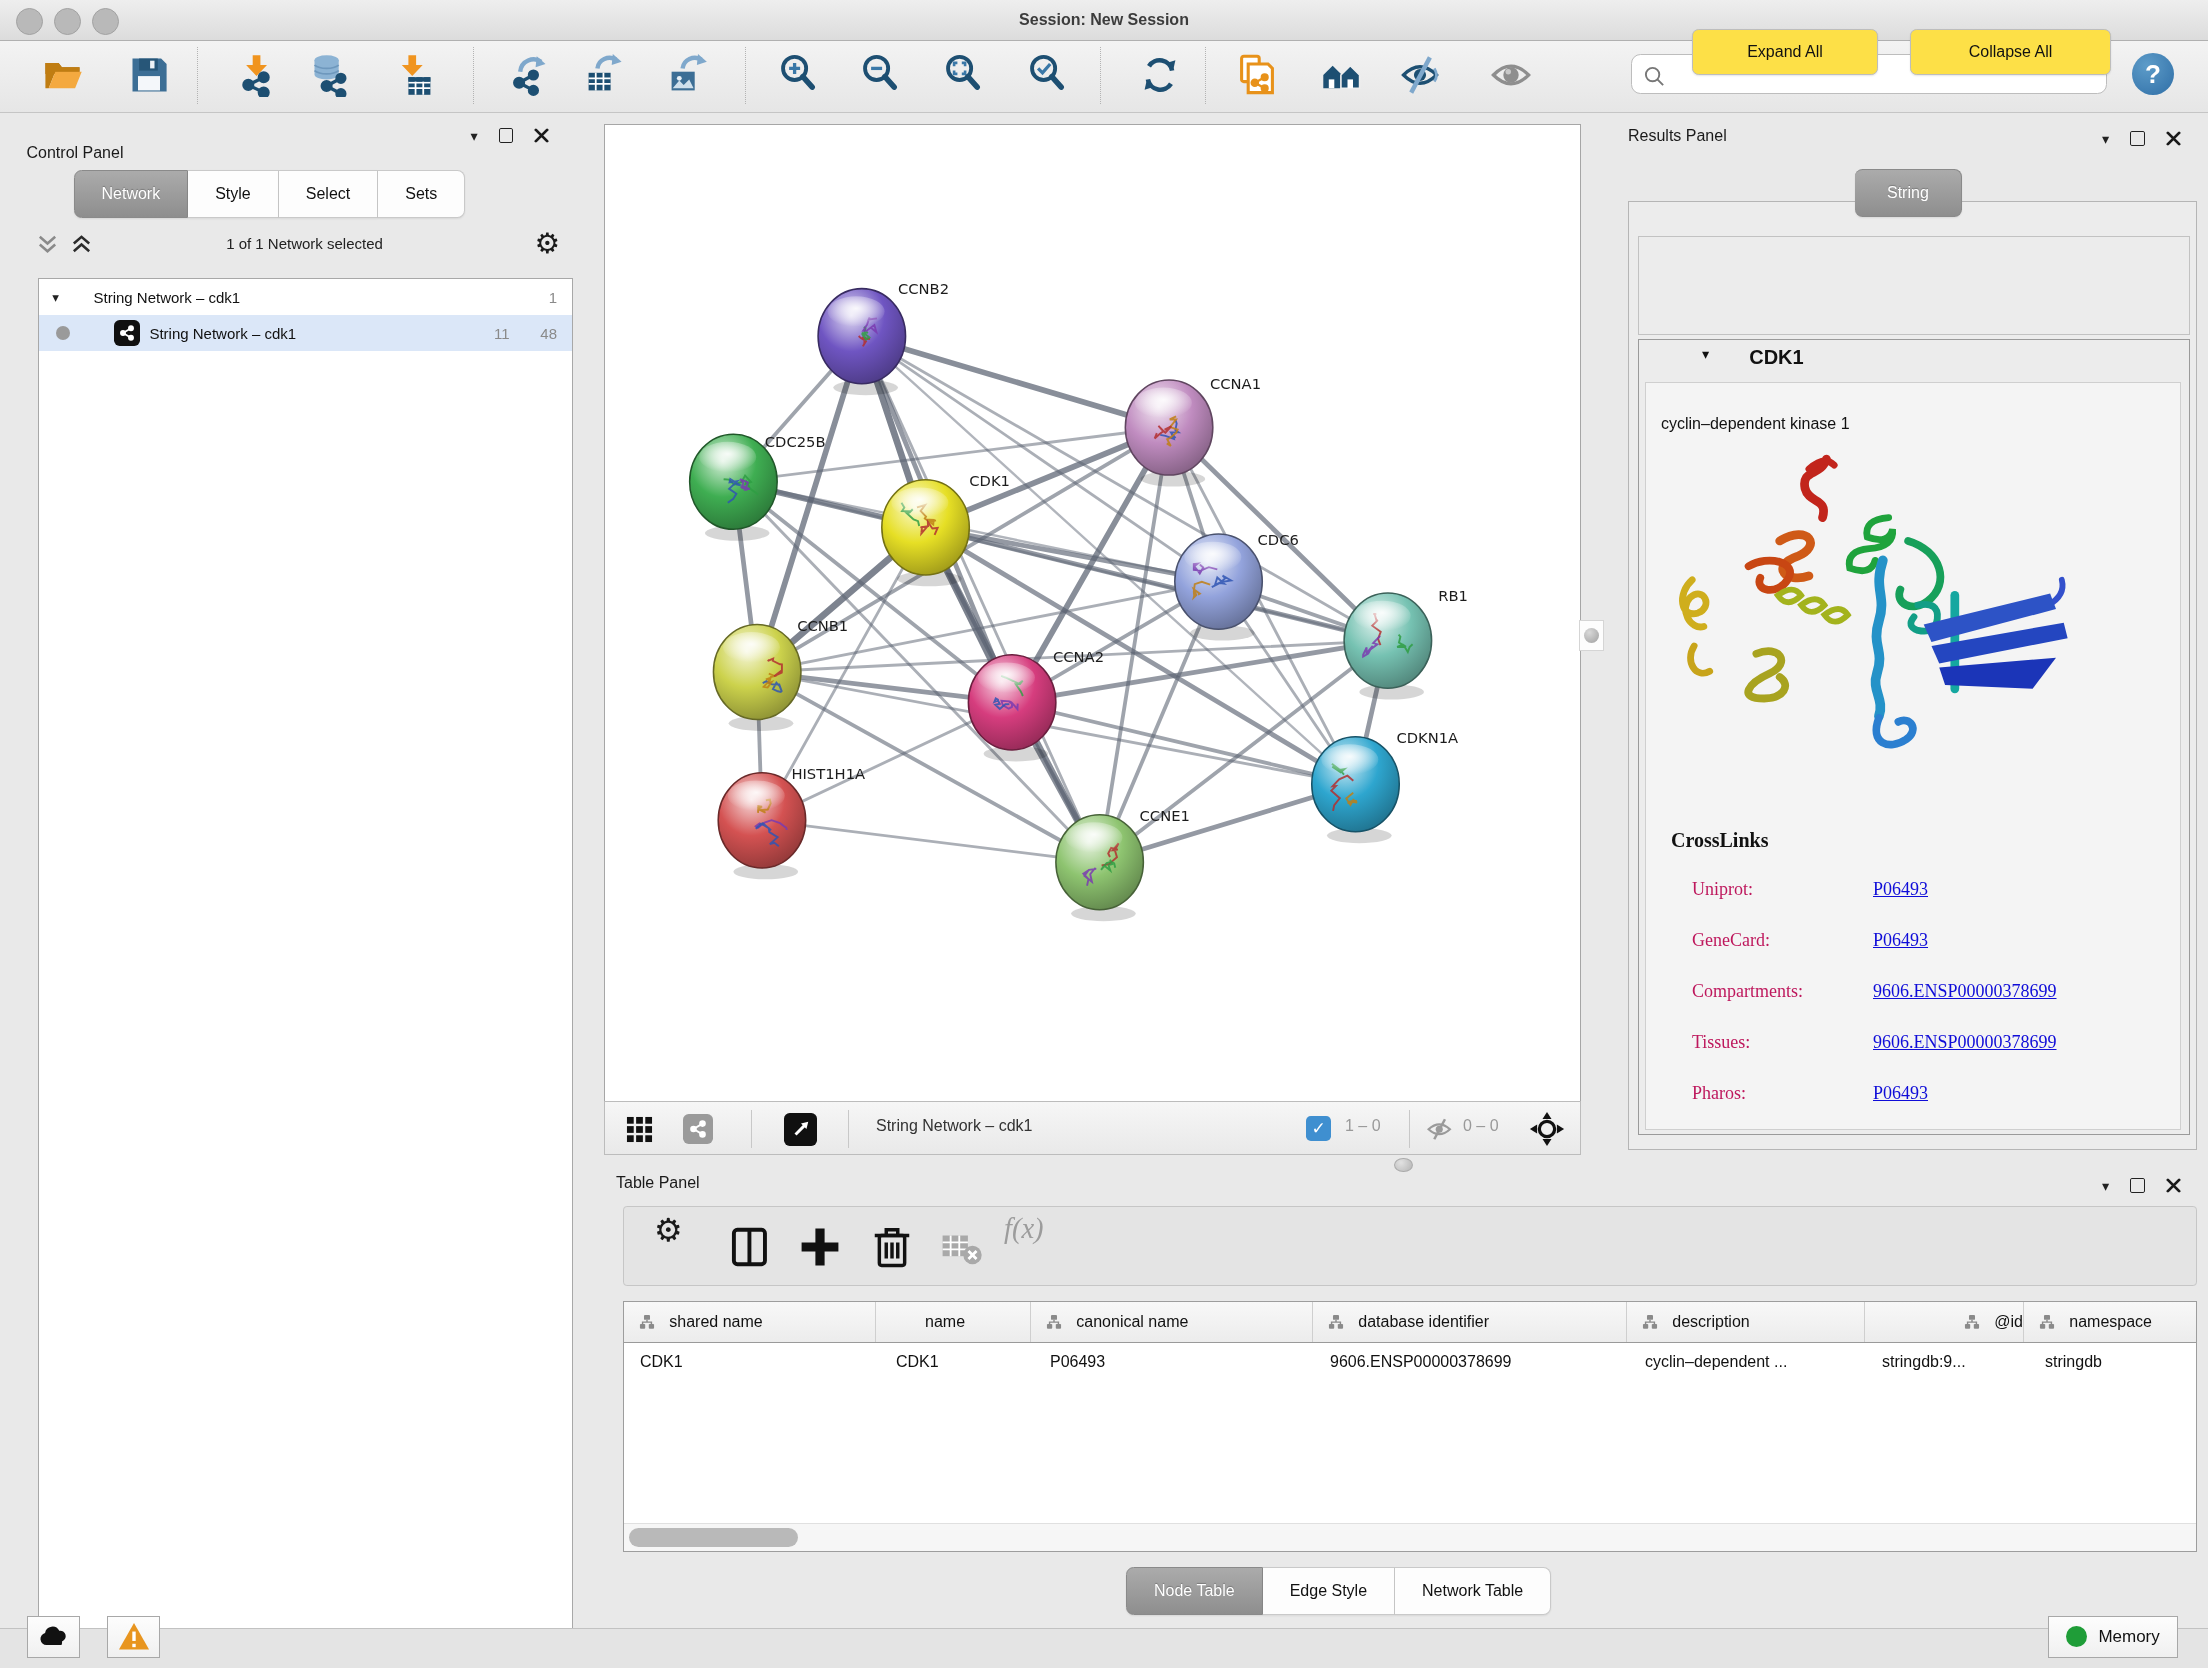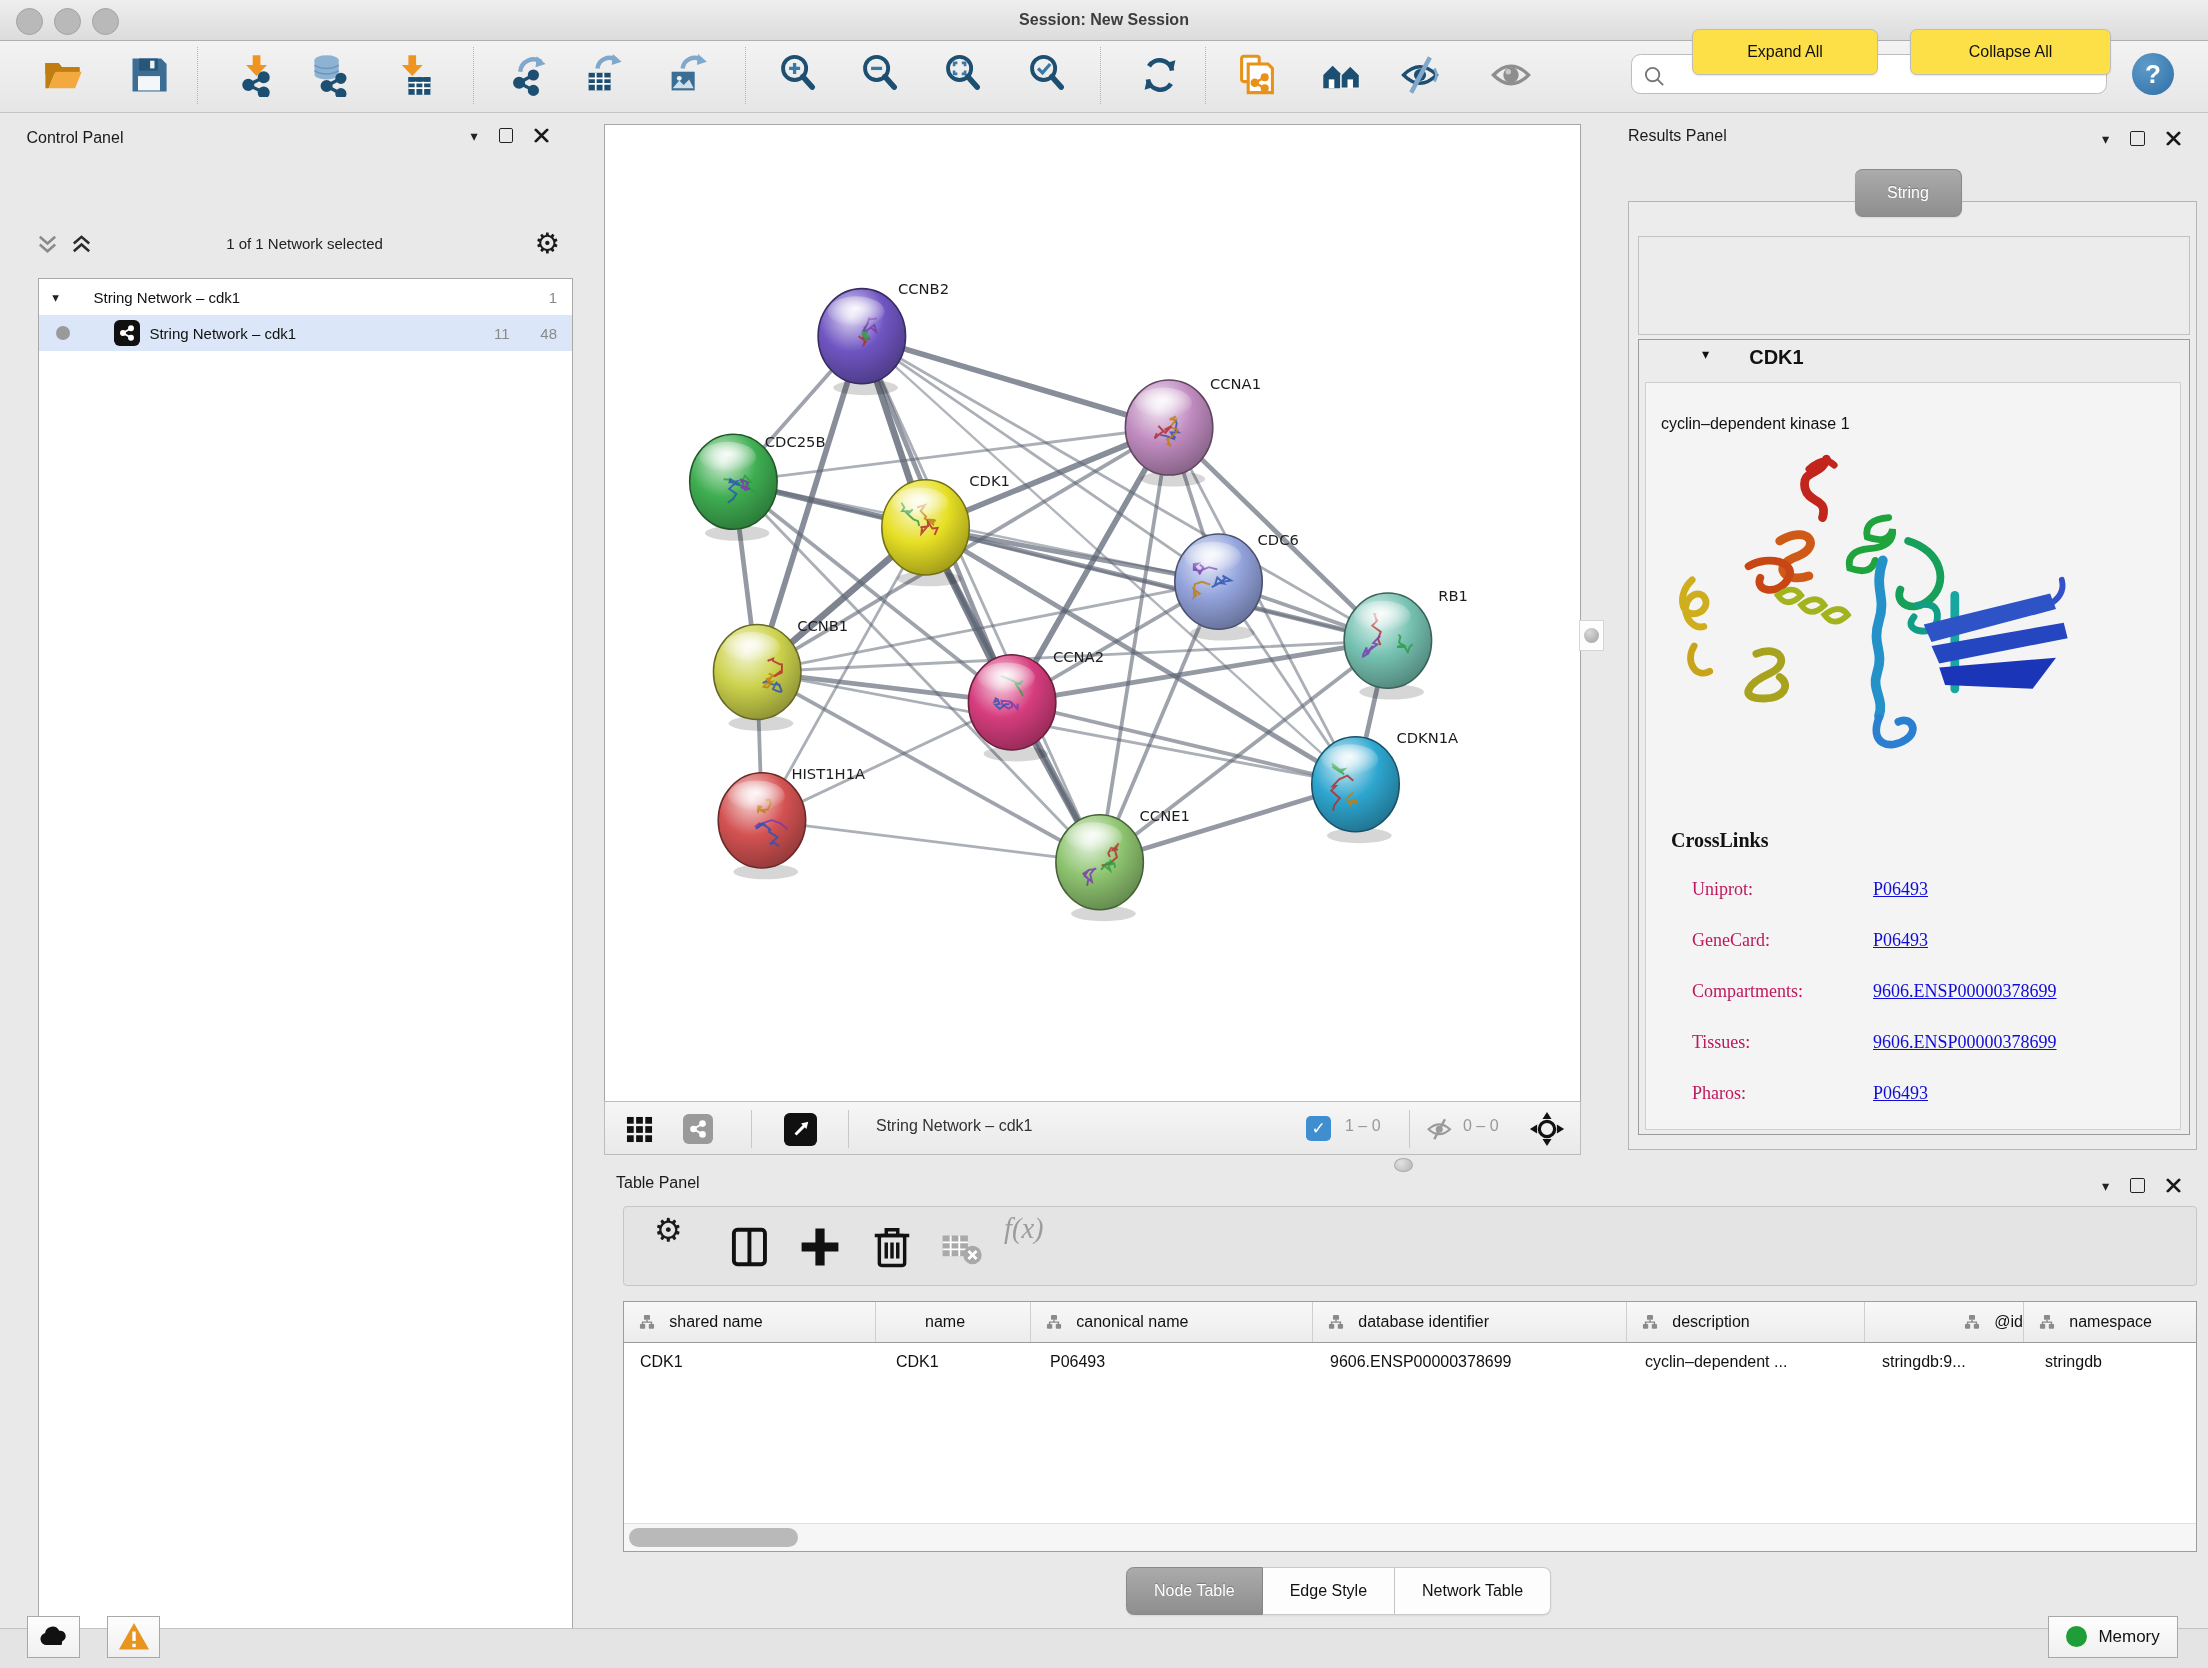--- a/index.html
+++ b/index.html
@@ -269,28 +269,34 @@
     <svg style="position:absolute;left:11.4px;top:9.5px" width="23" height="23" viewBox="0 0 24 24">
         <circle cx="10" cy="10" r="7" stroke="#777" stroke-width="2" fill="none"></circle>
         <line x1="15" y1="15" x2="21" y2="21" stroke="#777" stroke-width="2"></line>
       </svg>
     <input placeholder="" style="">
   </div>
   <div class="helpbtn">?</div>
 </div>
 
 <div class="abs" style="left:9.5px;top:124px;width:592px;height:1505px">
-  <div class="abs phdr-title" style="left:17px;top:5px">Control Panel</div>
+  <div class="abs phdr-title" style="left:17px;top:20px">Control Panel</div>
   <div class="pctl" style="left:461px">
     <span class="chev">▾</span>
     <span class="sqbox"></span>
     <svg class="xicon" width="15" height="15" viewBox="0 0 16 16">
         <path d="M2 2l12 12M14 2L2 14" stroke="#1a1a1a" stroke-width="3" stroke-linecap="round"></path>
       </svg>
   </div>
+  <div class="tabs abs" style="left:64px;top:46px" id="control-tabs">
+      <div class="tab active">Network</div>
+      <div class="tab">Style</div>
+      <div class="tab">Select</div>
+      <div class="tab">Sets</div>
+    </div>
   <svg class="abs" style="left:25px;top:108px;cursor:pointer" width="25" height="25" viewBox="0 0 26 26">
       <path d="M5 5l8 7 8-7M5 13l8 7 8-7" stroke="#8a8a8a" stroke-width="2.6" fill="none"></path>
     </svg>
   <svg class="abs" style="left:59px;top:108px;cursor:pointer" width="25" height="25" viewBox="0 0 26 26">
       <path d="M5 20l8-7 8 7M5 12l8-7 8 7" stroke="#2a2a2a" stroke-width="2.6" fill="none"></path>
     </svg>
   <div class="abs" style="left:105px;top:111px;width:380px;text-align:center;font-size:15px;color:#222">1 of 1 Network selected</div>
   <div class="abs" style="left:525px;top:103px;font-size:28.5px;color:#1a1a1a;cursor:pointer">⚙</div>
   <div class="treebox">
     <div class="trow">

